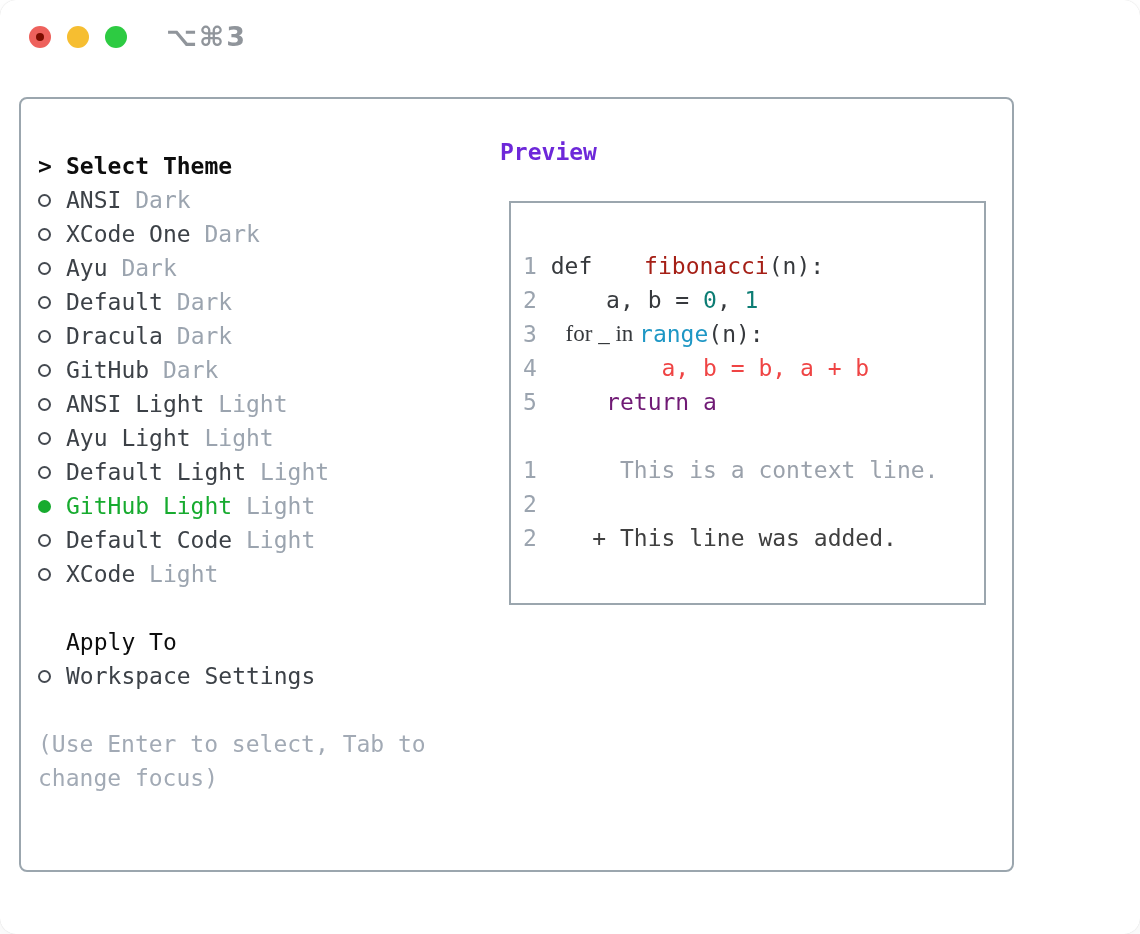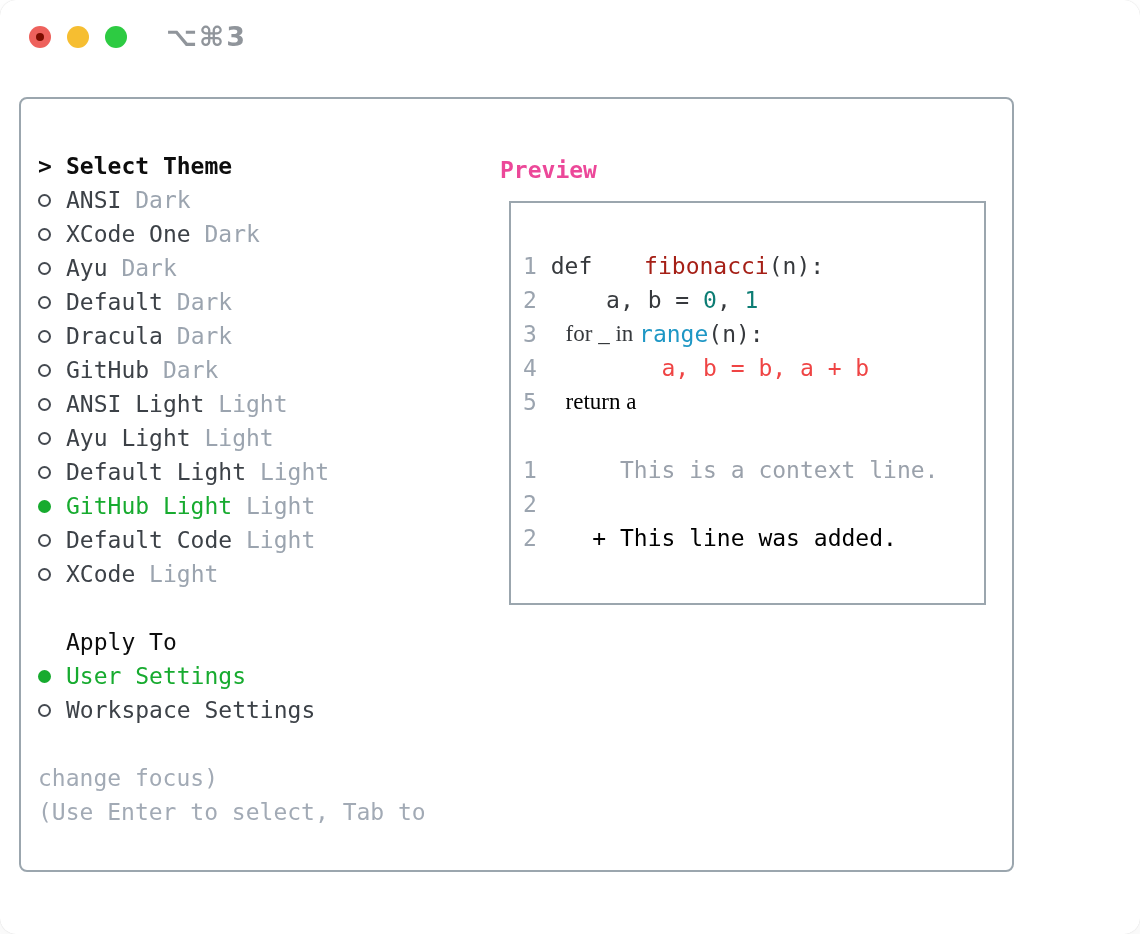--- a/index.html
+++ b/index.html
@@ -45,23 +45,23 @@
   .dot.sel { border-color: #17ab2f; background: #17ab2f; }
   .hdr-prefix { font-weight: bold; color: #0d0d0d; font-size: 23px; }
   .hdr-label  { font-weight: bold; color: #0d0d0d; }
   .item-name  { color: #3c4147; }
   .item-name.sel { color: #17ab2f; }
   .item-variant { color: #9ba4af; }
   .spacer { height: 34px; }
   .help { color: #a2aab5; font-size: 23px; line-height: 34px; white-space: pre; margin-top: 0; }
   
   .preview-header {
-    position: absolute; left: 479px; top: 54px; height: 34px;
+    position: absolute; left: 479px; top: 36px; height: 34px;
     display: flex; align-items: center;
-    font-size: 23px; font-weight: bold; color: #ec4899;
+    font-size: 23px; font-weight: bold; color: #6d28d9;
   }
   .preview-box {
     position: absolute; left: 488px; top: 102px; width: 477px; height: 404px;
     border: 2px solid #9ba6ae; background: #ffffff;
     padding: 46px 10px 0 12px;
   }
   .code-line { height: 34px; display: flex; align-items: center; font-size: 23px; white-space: pre; }
 </style>
 </head>
 <body>
@@ -154,47 +154,42 @@
     <span class="item-name">XCode </span>
     <span class="item-variant">Light</span>
   </div>
 </div>
       <div class="spacer"></div>
       <div class="row">
         <span class="marker"></span>
         <span class="item-name" style="color:#0d0d0d">Apply To</span>
       </div>
       <div id="apply-options">
-  <div class="row">
-    <span class="marker"><span class="dot sel"></span></span>
-    <span class="item-name sel">User Settings</span>
-    <span class="item-variant"></span>
-  </div>
 
   <div class="row">
     <span class="marker"><span class="dot"></span></span>
     <span class="item-name">Workspace Settings</span>
     <span class="item-variant"></span>
   </div>
 </div>
       <div class="spacer"></div>
+      <div class="help">(Use Enter to select, Tab to</div>
       <div class="help">change focus)</div>
-      <div class="help">(Use Enter to select, Tab to</div>
     </div>
 
     <div class="preview-header">Preview</div>
 
     <div class="preview-box">
       <div id="code-lines">
           <div class="code-line"><span style="color: rgb(155, 164, 175);">1 </span><span style="color: rgb(54, 57, 61);">def </span><span style="color: rgb(165, 31, 22); margin-left: 38px;">fibonacci</span><span style="color: rgb(54, 57, 61);">(n):</span></div>
           <div class="code-line"><span style="color: rgb(155, 164, 175);">2</span><span style="color: rgb(54, 57, 61);">     a, b = </span><span style="color: rgb(13, 125, 116);">0</span><span style="color: rgb(54, 57, 61);">, </span><span style="color: rgb(13, 125, 116);">1</span></div>
           <div class="code-line"><span style="color: rgb(155, 164, 175);">3</span><span style="color: rgb(54, 57, 61); font-family: Liberation Serif, serif;">     for _ in </span><span style="color: rgb(30, 151, 197);">range</span><span style="color: rgb(54, 57, 61);">(n):</span></div>
           <div class="code-line"><span style="color: rgb(155, 164, 175);">4</span><span style="color: #ef4444;">         a, b = b, a + b</span></div>
-          <div class="code-line"><span style="color: rgb(155, 164, 175);">5</span><span style="color: #000000; font-family: Liberation Serif, serif;">     return a</span></div>
+          <div class="code-line"><span style="color: rgb(155, 164, 175);">5</span><span style="color: #701a75;">     return a</span></div>
           <div class="code-line"></div>
           <div class="code-line"><span style="color: rgb(155, 164, 175);">1</span><span style="color: rgb(154, 161, 171);">      This is a context line.</span></div>
           <div class="code-line"><span style="color: rgb(155, 164, 175);">2</span></div>
-          <div class="code-line"><span style="color: rgb(155, 164, 175);">2</span><span style="color: #000000;">    + This line was added.</span></div>
+          <div class="code-line"><span style="color: rgb(155, 164, 175);">2</span><span style="color: #404040;">    + This line was added.</span></div>
         </div>
     </div>
 
   </div>
 </div>
 
 </body></html>

